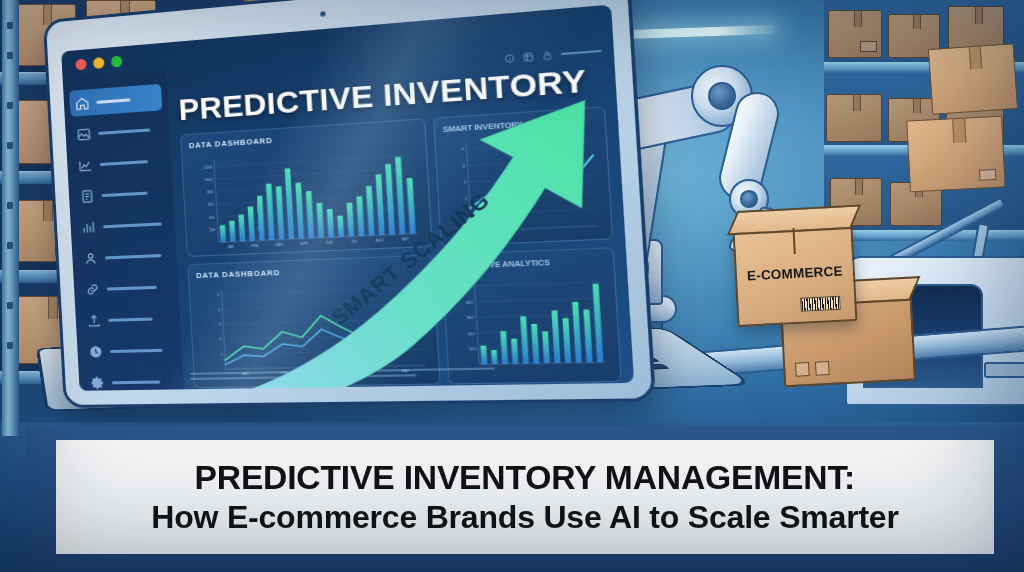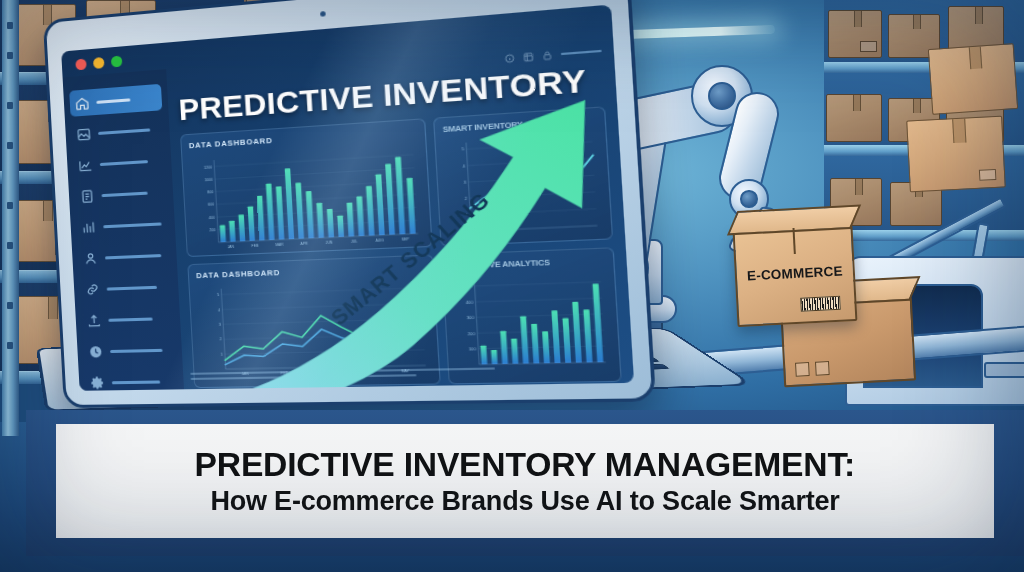--- a/index.html
+++ b/index.html
@@ -299,37 +299,37 @@
     transform: rotate(-3deg);
   }
   .hz-icons { position: absolute; left: 10px; bottom: 8px; display: flex; gap: 6px; }
   .hz-icons i {
     display: block; width: 14px; height: 14px; border: 1.3px solid #5f4729;
     background: rgba(255,255,255,.25); font-style: normal;
   }
 
   
   .banner-border {
-    position: absolute; left: 0; right: 0; bottom: 16px; height: 146px;
+    position: absolute; left: 0; right: 0; bottom: 0; height: 146px;
     background: linear-gradient(180deg, #2b568c 0%, #234a7d 50%, #1c3c68 100%);
     margin-left: 26px;
   }
   .banner {
     position: absolute; left: 30px; right: 30px; bottom: 18px; height: 114px;
     background: linear-gradient(180deg, #f4f5f6 0%, #eceef0 100%);
     display: flex; flex-direction: column; align-items: center; justify-content: center;
     gap: 2px;
   }
   .banner-l1 {
     font-size: 33px; font-weight: bold; color: #111315;
     letter-spacing: -.2px; white-space: nowrap;
     transform: scaleX(1.02);
   }
   .banner-l2 {
-    font-size: 27px; font-weight: bold; color: #111315;
+    font-size: 32px; font-weight: bold; color: #111315;
     letter-spacing: -.2px; white-space: nowrap;
   }
   .vignette {
     position: absolute; inset: 0; pointer-events: none;
     box-shadow: inset 0 0 120px rgba(10,28,55,.42);
   }
 </style>
 </head>
 <body>
 

